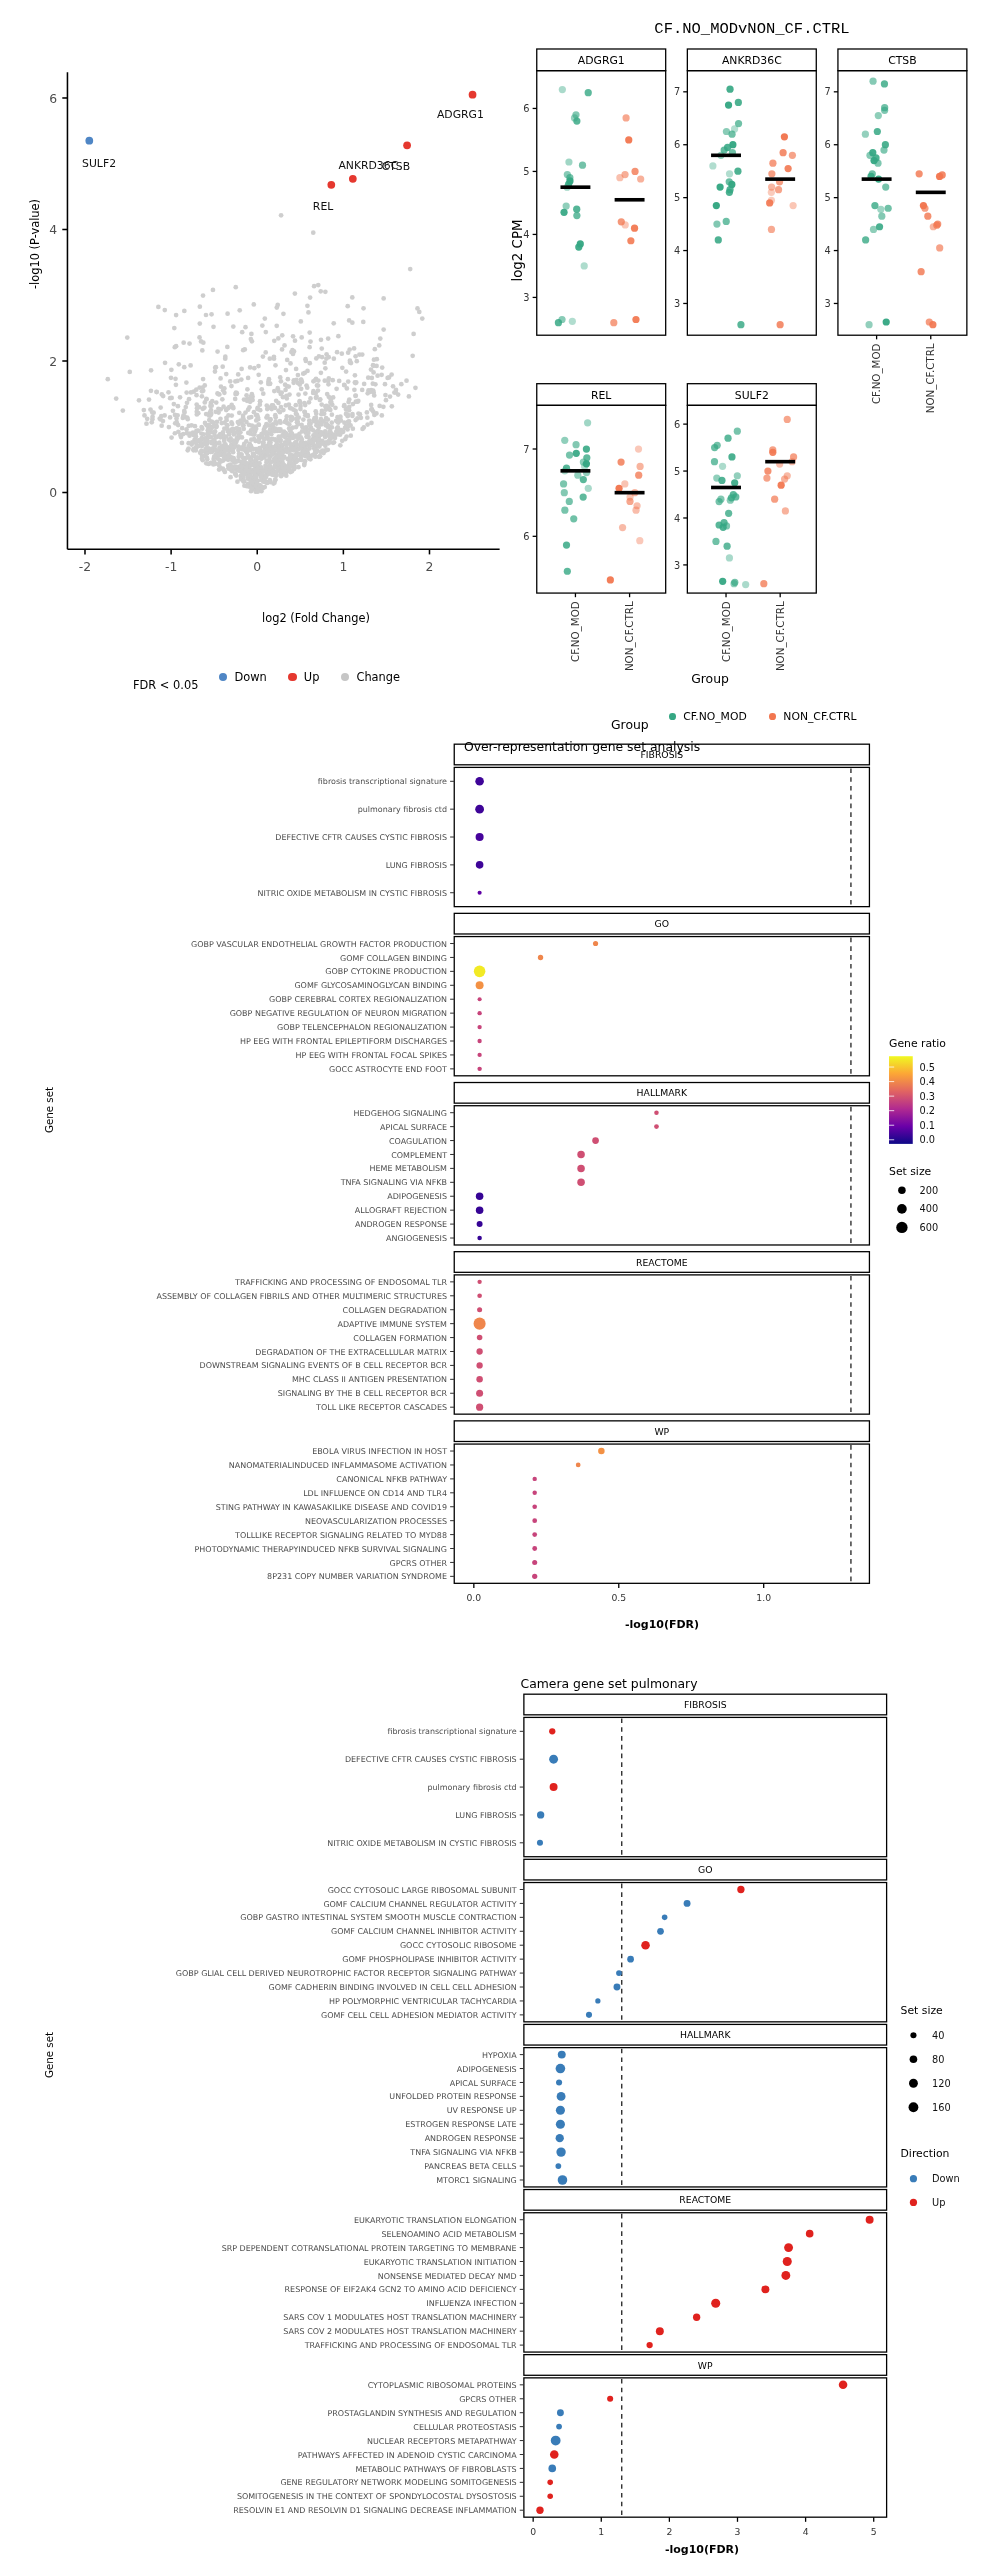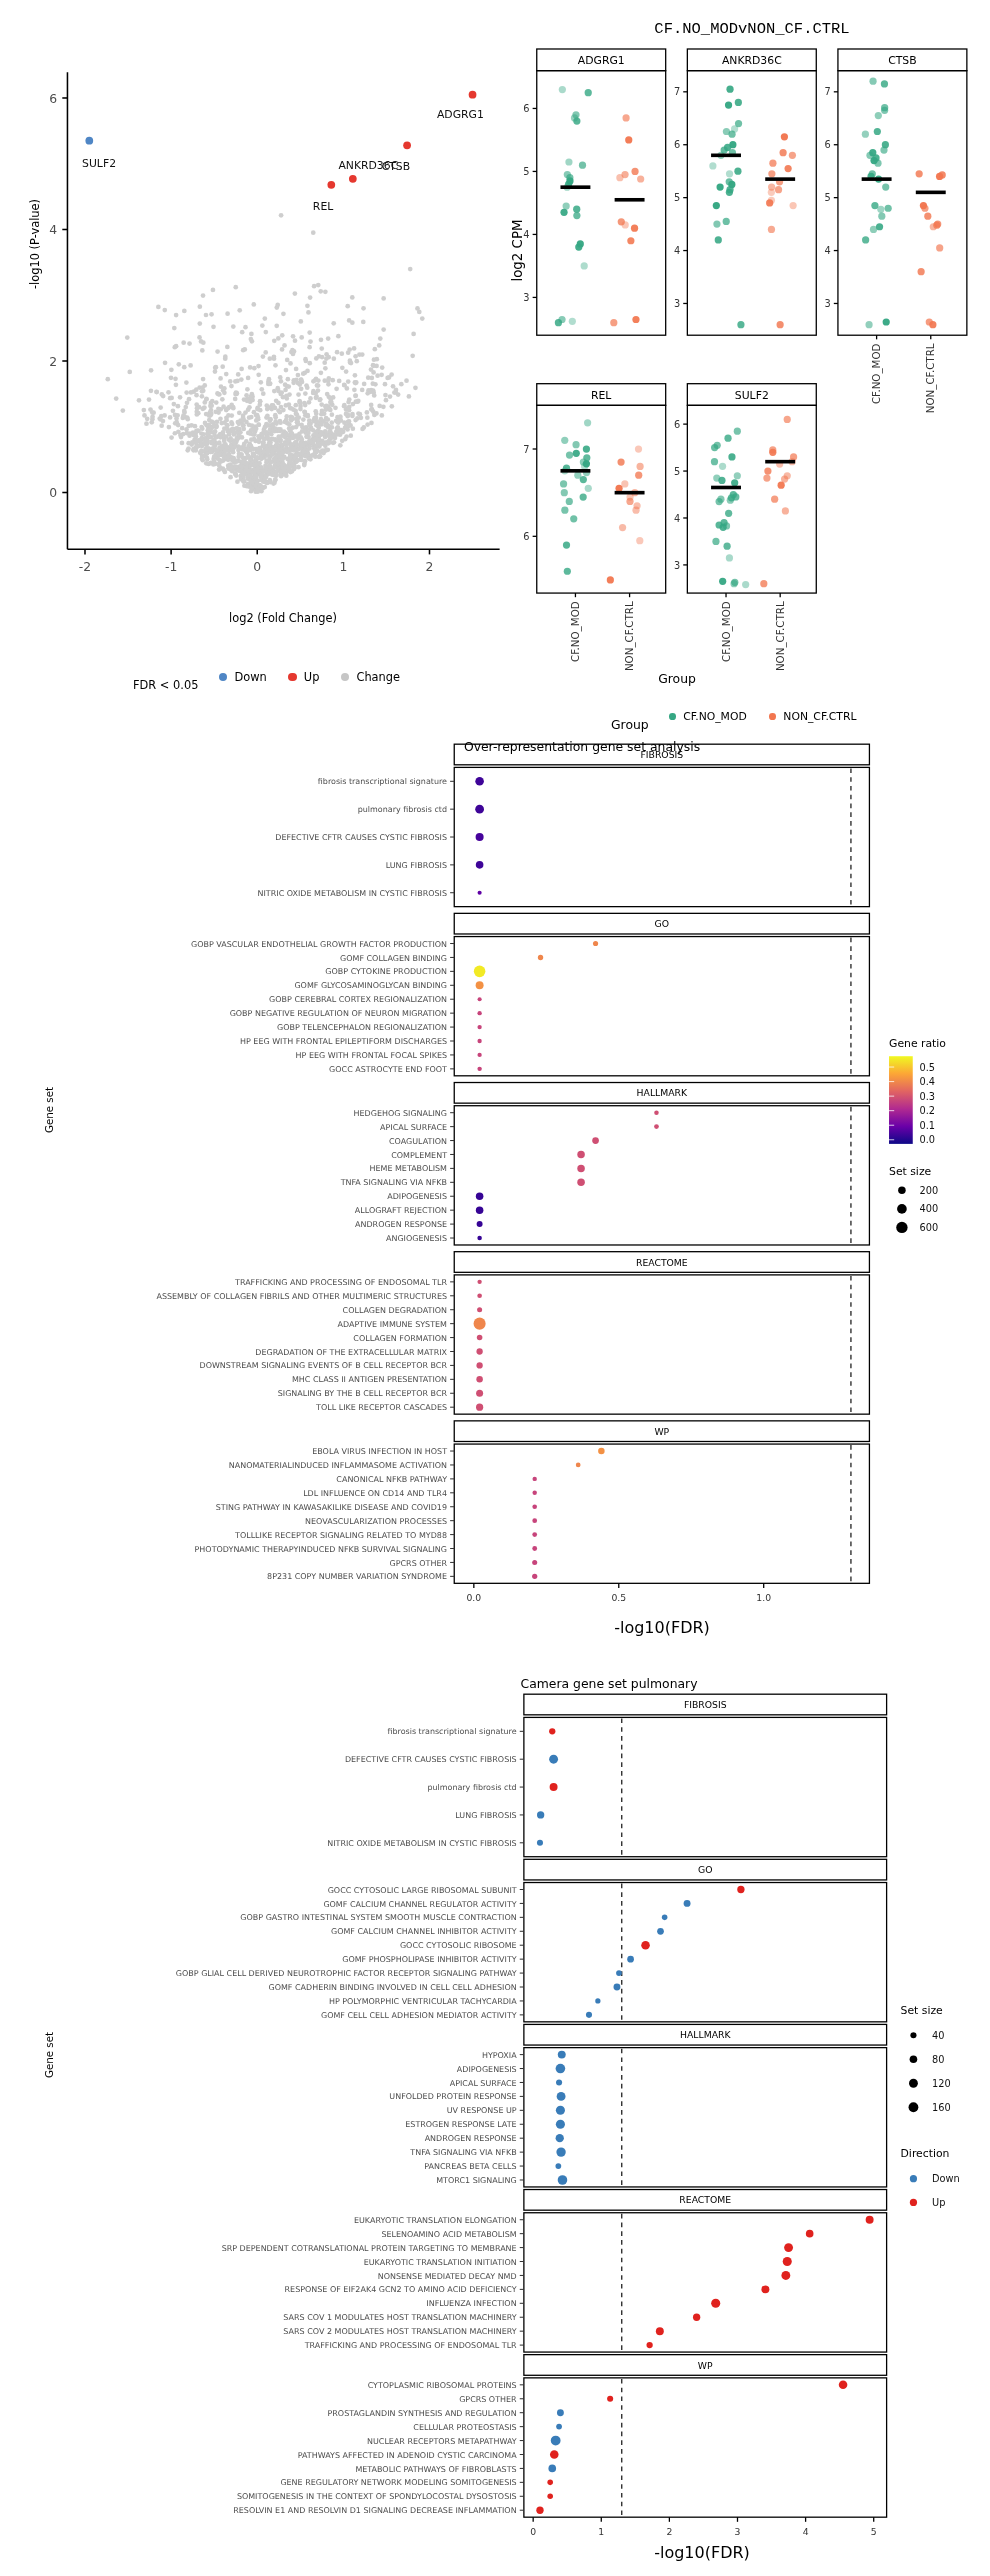--- a/index.html
+++ b/index.html
@@ -3,22 +3,22 @@
 <meta charset="utf-8">
 <style>
   html,body{margin:0;padding:0;}
   body{
     width:991px;height:2576px;position:relative;background:#ffffff;
     font-family:"DejaVu Sans", sans-serif;color:#000;
   }
   .abs{position:absolute;}
   .fig-title{font-size:12.4px;color:#000000;white-space:nowrap;transform:translateX(-50%);}
   .jitter-title{font-size:15.5px;color:#000;white-space:nowrap;transform:translateX(-50%);font-family:Liberation Mono, monospace;}
-  .axis-title-x{font-size:11.4px;color:#000;white-space:nowrap;transform:translateX(-50%);}
-  .axis-title-x-sm{font-size:16px;color:#000;white-space:nowrap;transform:translateX(-50%);}
+  .axis-title-x{font-size:11.4px;color:#000;white-space:nowrap;transform:translateX(-50%);margin-left:33px;}
+  .axis-title-x-sm{font-size:11px;color:#000;white-space:nowrap;transform:translateX(-50%);font-weight:bold;}
   .axis-title-y{font-size:11.4px;color:#000;white-space:nowrap;transform:rotate(-90deg) translateX(50%);transform-origin:center;}
   .legend-row{display:flex;align-items:center;gap:7.2px;font-size:11.4px;color:#000;white-space:nowrap;}
   .legend-row .sw{display:inline-block;border-radius:50%;}
   .legend-row .lt{margin-right:13.4px;margin-top:16px;}
   svg text{font-family:"DejaVu Sans", sans-serif;}
 </style>
 </head>
 <body>
 
 <svg id="fig-top" class="abs" style="left:0;top:0" width="991" height="722" viewBox="0 0 1920 1400">

